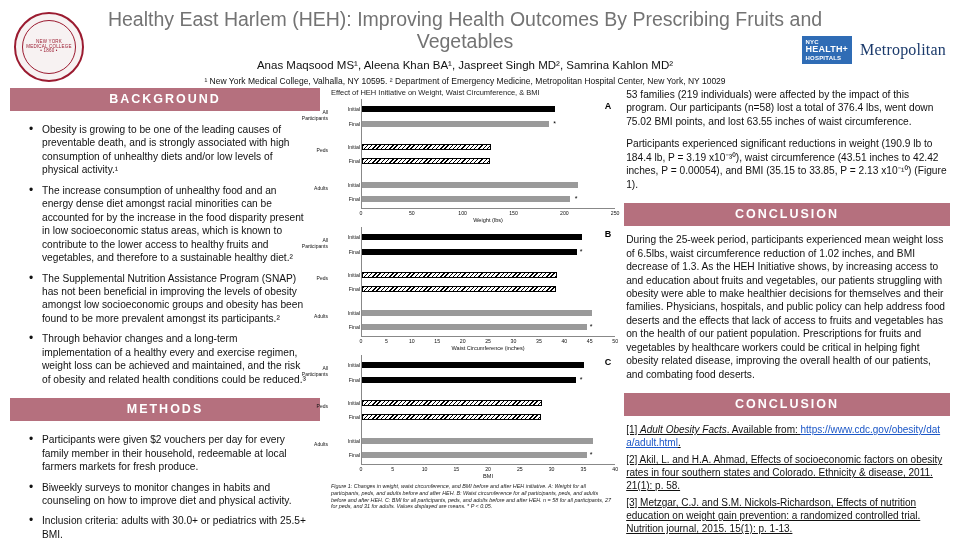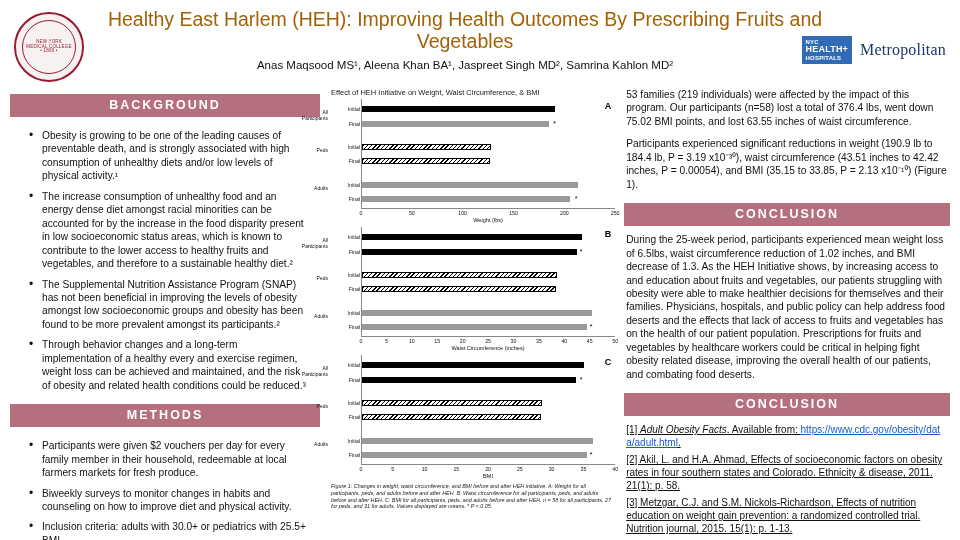--- a/index.html
+++ b/index.html
@@ -56,21 +56,21 @@
     letter-spacing: .2px;
     padding: 3px;
     box-sizing: border-box;
   }
   .title {
     text-align: center;
     font-size: 19.5px;
     line-height: 1.15;
     padding: 2px 120px 0 90px;
     font-weight: normal;
-    color: #a16207;
+    color: #737373;
   }
   .authors {
     text-align: center;
     font-size: 11.5px;
     margin-top: 6px;
     padding: 0 120px 0 90px;
     color: #111;
   }
   .affil {
     text-align: center;
@@ -120,21 +120,20 @@
 
   .bar {
     background: #b5707e;
     color: #fff;
     text-align: center;
     font-size: 12.5px;
     letter-spacing: 2px;
     font-weight: bold;
     padding: 4px 0 5px;
     margin-bottom: 7px;
-    margin-top: 6px;
   }
   .bar.sub { margin-top: 12px; }
 
   .body-text {
     font-size: 10.2px;
     line-height: 1.32;
     color: #111;
     padding: 0 2px;
   }
   ul.bullets {
@@ -256,20 +255,21 @@
 
 <div class="poster">
 
   <div class="header">
     <div class="seal">
       <div class="seal-ring">NEW YORK MEDICAL COLLEGE • 1860 •</div>
     </div>
 
     <div class="title">Healthy East Harlem (HEH): Improving Health Outcomes By Prescribing Fruits and Vegetables</div>
     <div class="authors">Anas Maqsood MS¹, Aleena Khan BA¹, Jaspreet Singh MD², Samrina Kahlon MD²</div>
+    <div class="affil">¹ New York Medical College, Valhalla, NY 10595. ² Department of Emergency Medicine, Metropolitan Hospital Center, New York, NY 10029</div>
 
     <div class="logos">
       <div class="nychh">
         <span class="nyc">NYC</span>
         <span class="hp">HEALTH+</span>
         <span class="nyc">HOSPITALS</span>
       </div>
       <div class="metro">Metropolitan</div>
     </div>
   </div>

